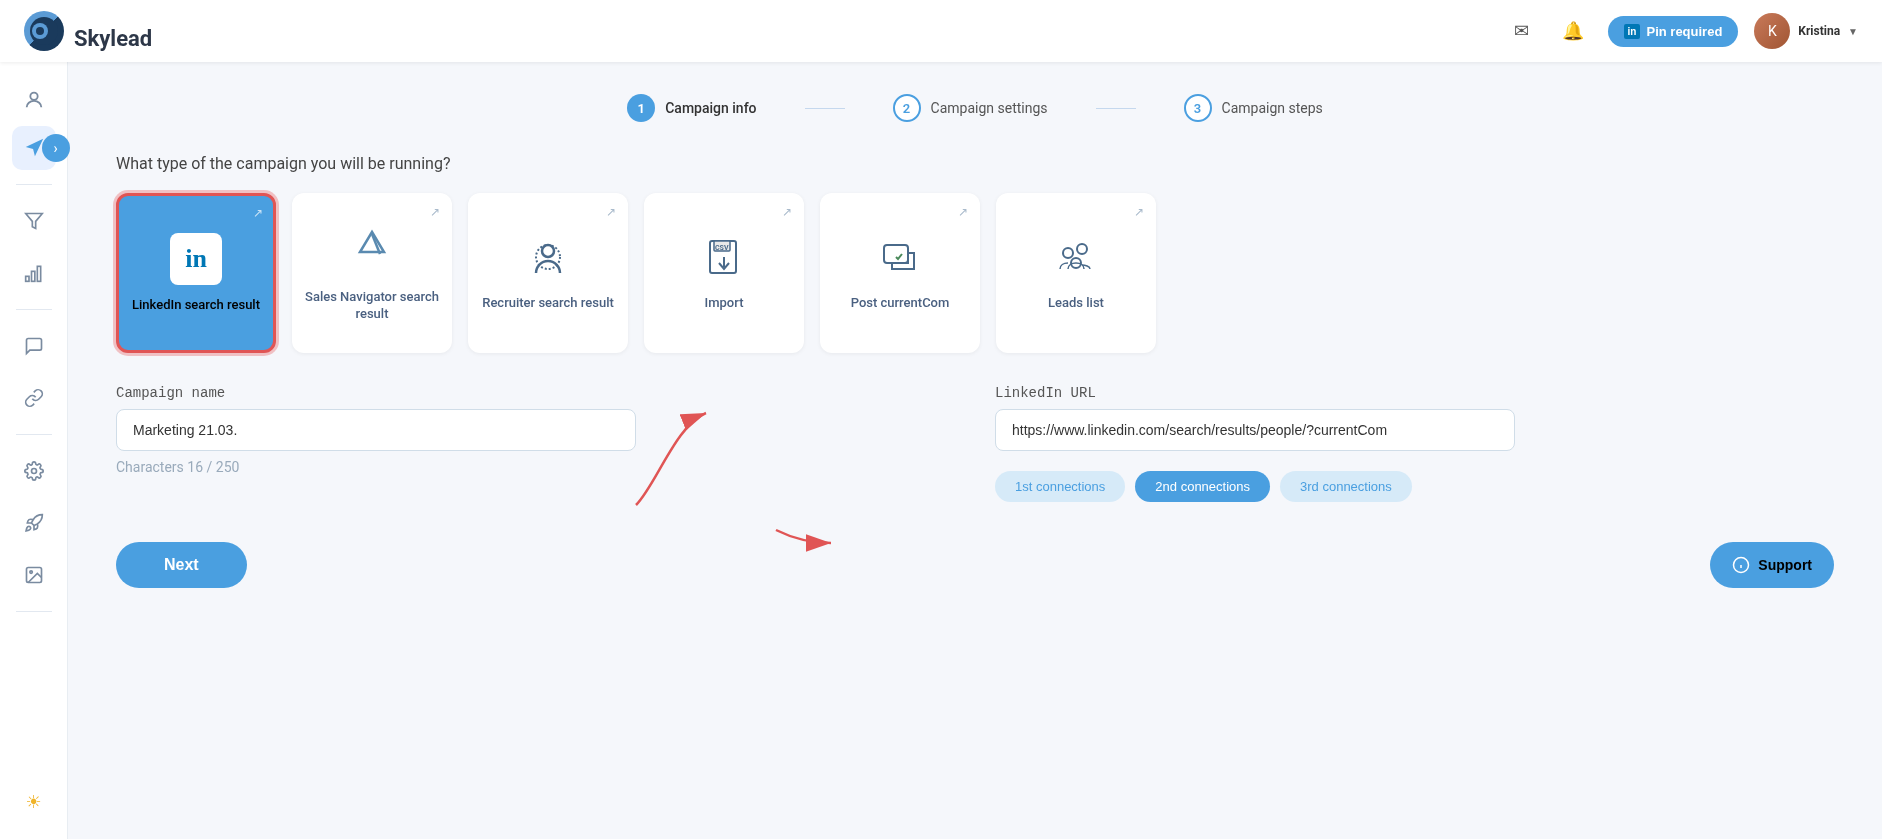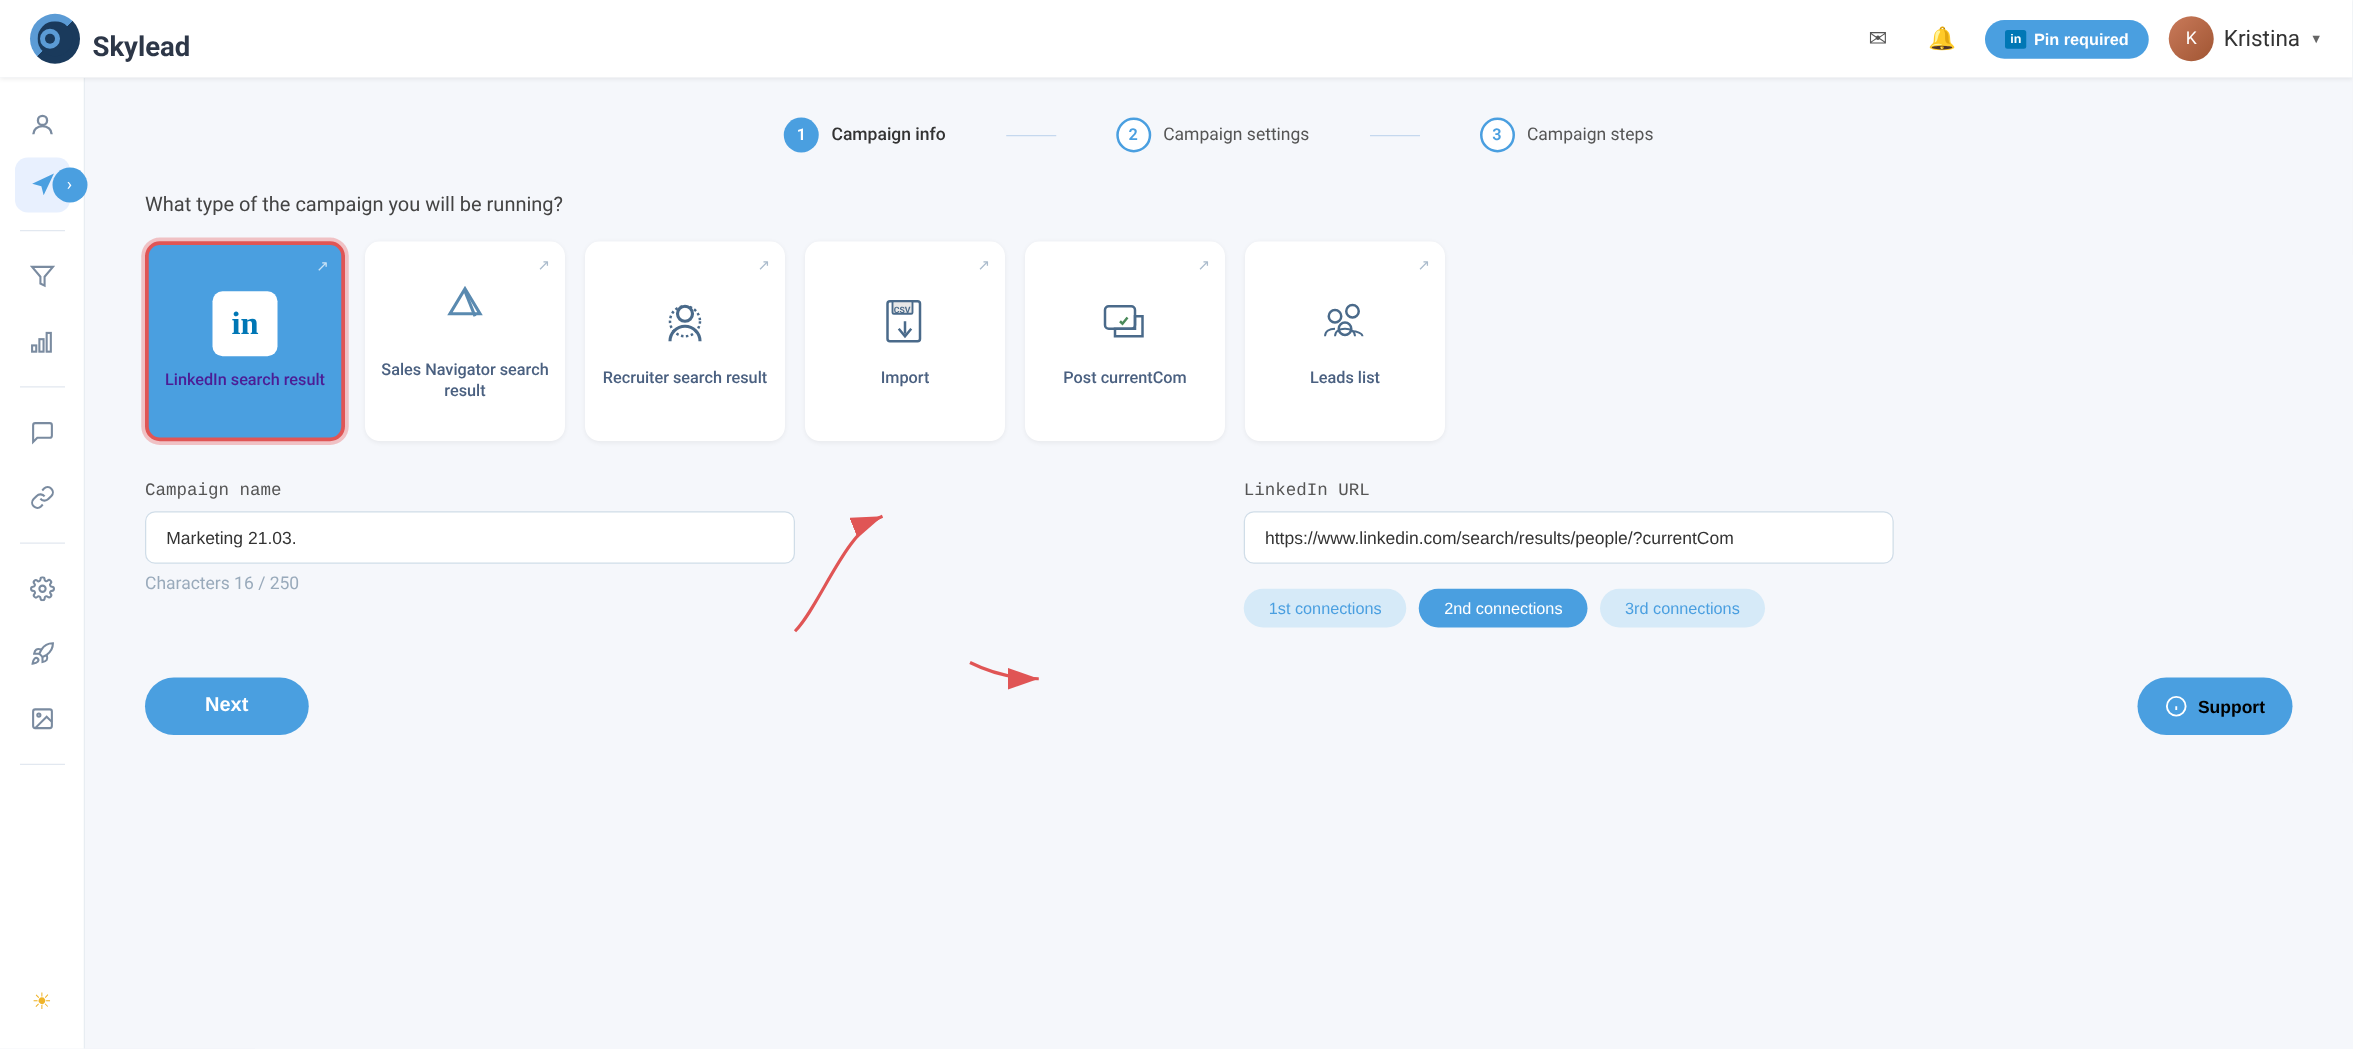--- a/index.html
+++ b/index.html
@@ -15,21 +15,21 @@
     
     .logo-area { display: flex; align-items: flex-end; gap: 10px; flex: 1; }
     .logo-icon { width: 40px; height: 40px; background: linear-gradient(135deg, #5b9bd5 50%, #1a3a5c 50%); border-radius: 50%; display: flex; align-items: center; justify-content: center; font-size: 18px; color: white; font-weight: bold; }
     .logo-text { font-size: 22px; font-weight: 700; color: #2d3748; }
     .top-bar-actions { display: flex; align-items: center; gap: 16px; }
     .icon-btn { width: 36px; height: 36px; border-radius: 50%; border: none; background: transparent; cursor: pointer; display: flex; align-items: center; justify-content: center; font-size: 18px; color: #555; }
     .pin-required-btn { background: #4a9fe0; color: white; border: none; border-radius: 20px; padding: 8px 16px; font-size: 13px; font-weight: 600; cursor: pointer; display: flex; align-items: center; gap: 6px; }
     .pin-icon-small { background: #0077b5; color: white; font-size: 10px; font-weight: bold; padding: 2px 4px; border-radius: 2px; }
     .user-area { display: flex; align-items: center; gap: 8px; cursor: pointer; }
     .avatar { width: 36px; height: 36px; border-radius: 50%; background: linear-gradient(135deg, #c97a5a, #a05533); overflow: hidden; display: flex; align-items: center; justify-content: center; color: white; font-size: 14px; }
-    .user-name { font-size: 18px; font-weight: 400; color: #333; }
+    .user-name { font-size: 12px; font-weight: 700; color: #333; }
     .chevron-down { font-size: 10px; color: #666; }
 
     
     .sidebar-item { width: 44px; height: 44px; border-radius: 10px; display: flex; align-items: center; justify-content: center; cursor: pointer; color: #7a8ba0; font-size: 20px; position: relative; }
     .sidebar-item.active { background: #e8f0fe; color: #4a9fe0; }
     .sidebar-expand { width: 28px; height: 28px; background: #4a9fe0; border-radius: 50%; display: flex; align-items: center; justify-content: center; color: white; font-size: 14px; cursor: pointer; position: absolute; right: -14px; top: 50%; transform: translateY(-50%); z-index: 5; }
     .sidebar-section { width: 100%; display: flex; flex-direction: column; align-items: center; gap: 4px; position: relative; }
     .sidebar-divider { width: 36px; height: 1px; background: #e2e8f0; margin: 6px 0; }
     .sidebar-bottom { margin-top: auto; }
 
@@ -43,21 +43,21 @@
     .step-label.active { color: #333; font-weight: 500; }
     .step-separator { width: 40px; height: 1px; background: #c5d8ee; }
 
     
     .question-label { font-size: 16px; color: #444; margin-bottom: 20px; }
 
     
     .campaign-types { display: flex; gap: 16px; margin-bottom: 32px; flex-wrap: nowrap; }
     .type-card { width: 160px; min-width: 140px; height: 160px; background: white; border-radius: 12px; display: flex; flex-direction: column; align-items: center; justify-content: center; gap: 12px; cursor: pointer; position: relative; border: 2px solid transparent; transition: all 0.2s; box-shadow: 0 1px 4px rgba(0,0,0,0.06); }
     .type-card.selected { background: #4a9fe0; border: 2px solid #e44; border-radius: 12px; box-shadow: 0 0 0 3px rgba(228,68,68,0.3); }
-    .type-card.selected .card-label { color: #4c1d95; }
+    .type-card.selected .card-label { color: #000000; }
     .card-label { font-size: 13px; color: #4a6080; text-align: center; font-weight: 500; line-height: 1.3; }
     .external-link-icon { position: absolute; top: 10px; right: 10px; font-size: 12px; color: #aabbcc; }
     .type-card.selected .external-link-icon { color: rgba(255,255,255,0.7); }
     .linkedin-in-icon { width: 50px; height: 50px; background: white; border-radius: 8px; display: flex; align-items: center; justify-content: center; font-size: 28px; font-weight: 900; color: #0077b5; font-family: serif; }
 
     
     .form-row { display: flex; gap: 40px; margin-bottom: 20px; align-items: flex-start; }
     .form-group { display: flex; flex-direction: column; gap: 8px; }
     .form-group.half { flex: 1; }
     .form-label { font-size: 14px; color: #555; font-weight: 500; font-family: Liberation Mono, monospace; }

